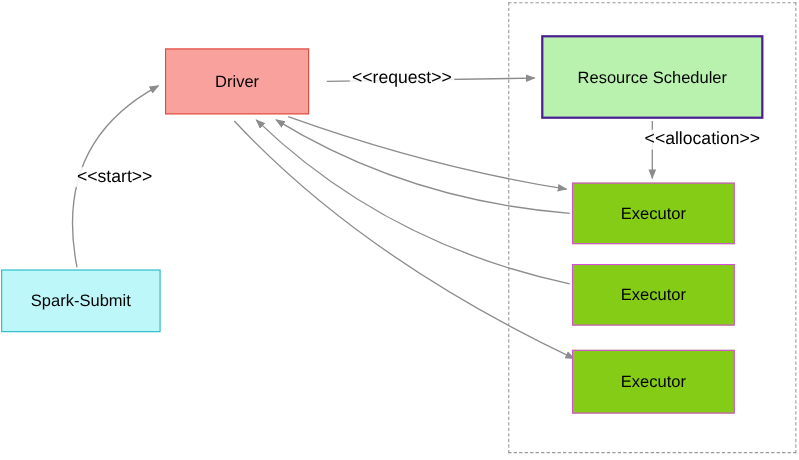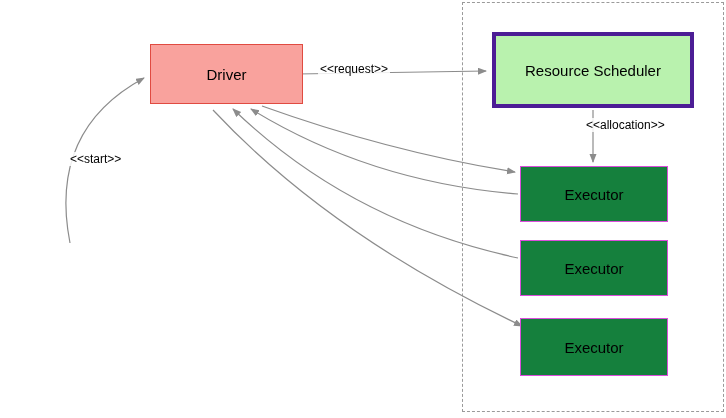--- a/index.html
+++ b/index.html
@@ -18,25 +18,25 @@
   }
   .node{
     position:absolute;
     display:flex;align-items:center;justify-content:center;
     font-size:15px;color:#000;
     box-sizing:border-box;
     text-align:center;
   }
   .node-spark{background:#bdf7fa;border:1px solid #2cb9c5;}
   .node-driver{background:#f9a29d;border:1px solid #e04b41;}
-  .node-scheduler{background:#b9f2ae;border:4px solid #4c1d95;}
-  .node-executor{background:#15803d;border:1px solid #da4ddb;}
+  .node-scheduler{background:#b9f2ae;border:2px solid #4c1d95;}
+  .node-executor{background:#84cc16;border:1px solid #da4ddb;}
   .edge-label{
     position:absolute;
-    font-size:12px;color:#000;
+    font-size:16px;color:#000;
     white-space:nowrap;
     background:rgba(255,255,255,0.85);
     padding:0 2px;
   }
 </style>
 </head>
 <body>
 
 <div id="canvas">
 
@@ -57,22 +57,25 @@
 
     <path d="M 262 106 Q 390 152 515 172" fill="none" stroke="#8c8c8c" stroke-width="1.2" marker-end="url(#arrow)"></path>
 
     <path d="M 518 194 Q 370 182 251 109" fill="none" stroke="#8c8c8c" stroke-width="1.2" marker-end="url(#arrow)"></path>
 
     <path d="M 518 258 Q 350 222 233 109" fill="none" stroke="#8c8c8c" stroke-width="1.2" marker-end="url(#arrow)"></path>
 
     <path d="M 213 110 Q 330 235 522 326" fill="none" stroke="#8c8c8c" stroke-width="1.2" marker-end="url(#arrow)"></path>
   </svg>
 
+  <div class="node node-spark" style="left:1px;top:245px;width:145px;height:57px;">
+    <span>Spark-Submit</span>
+  </div>
 
-  <div class="node node-driver" style="left:150px;top:44px;width:153px;height:60px;">
+  <div class="node node-driver" style="left:150px;top:44px;width:131px;height:60px;">
     <span>Driver</span>
   </div>
 
   <div class="node node-scheduler" style="left:492px;top:32px;width:202px;height:76px;">
     <span>Resource Scheduler</span>
   </div>
 
   <div class="node node-executor" style="left:520px;top:166px;width:148px;height:56px;">
     <span>Executor</span>
   </div>

